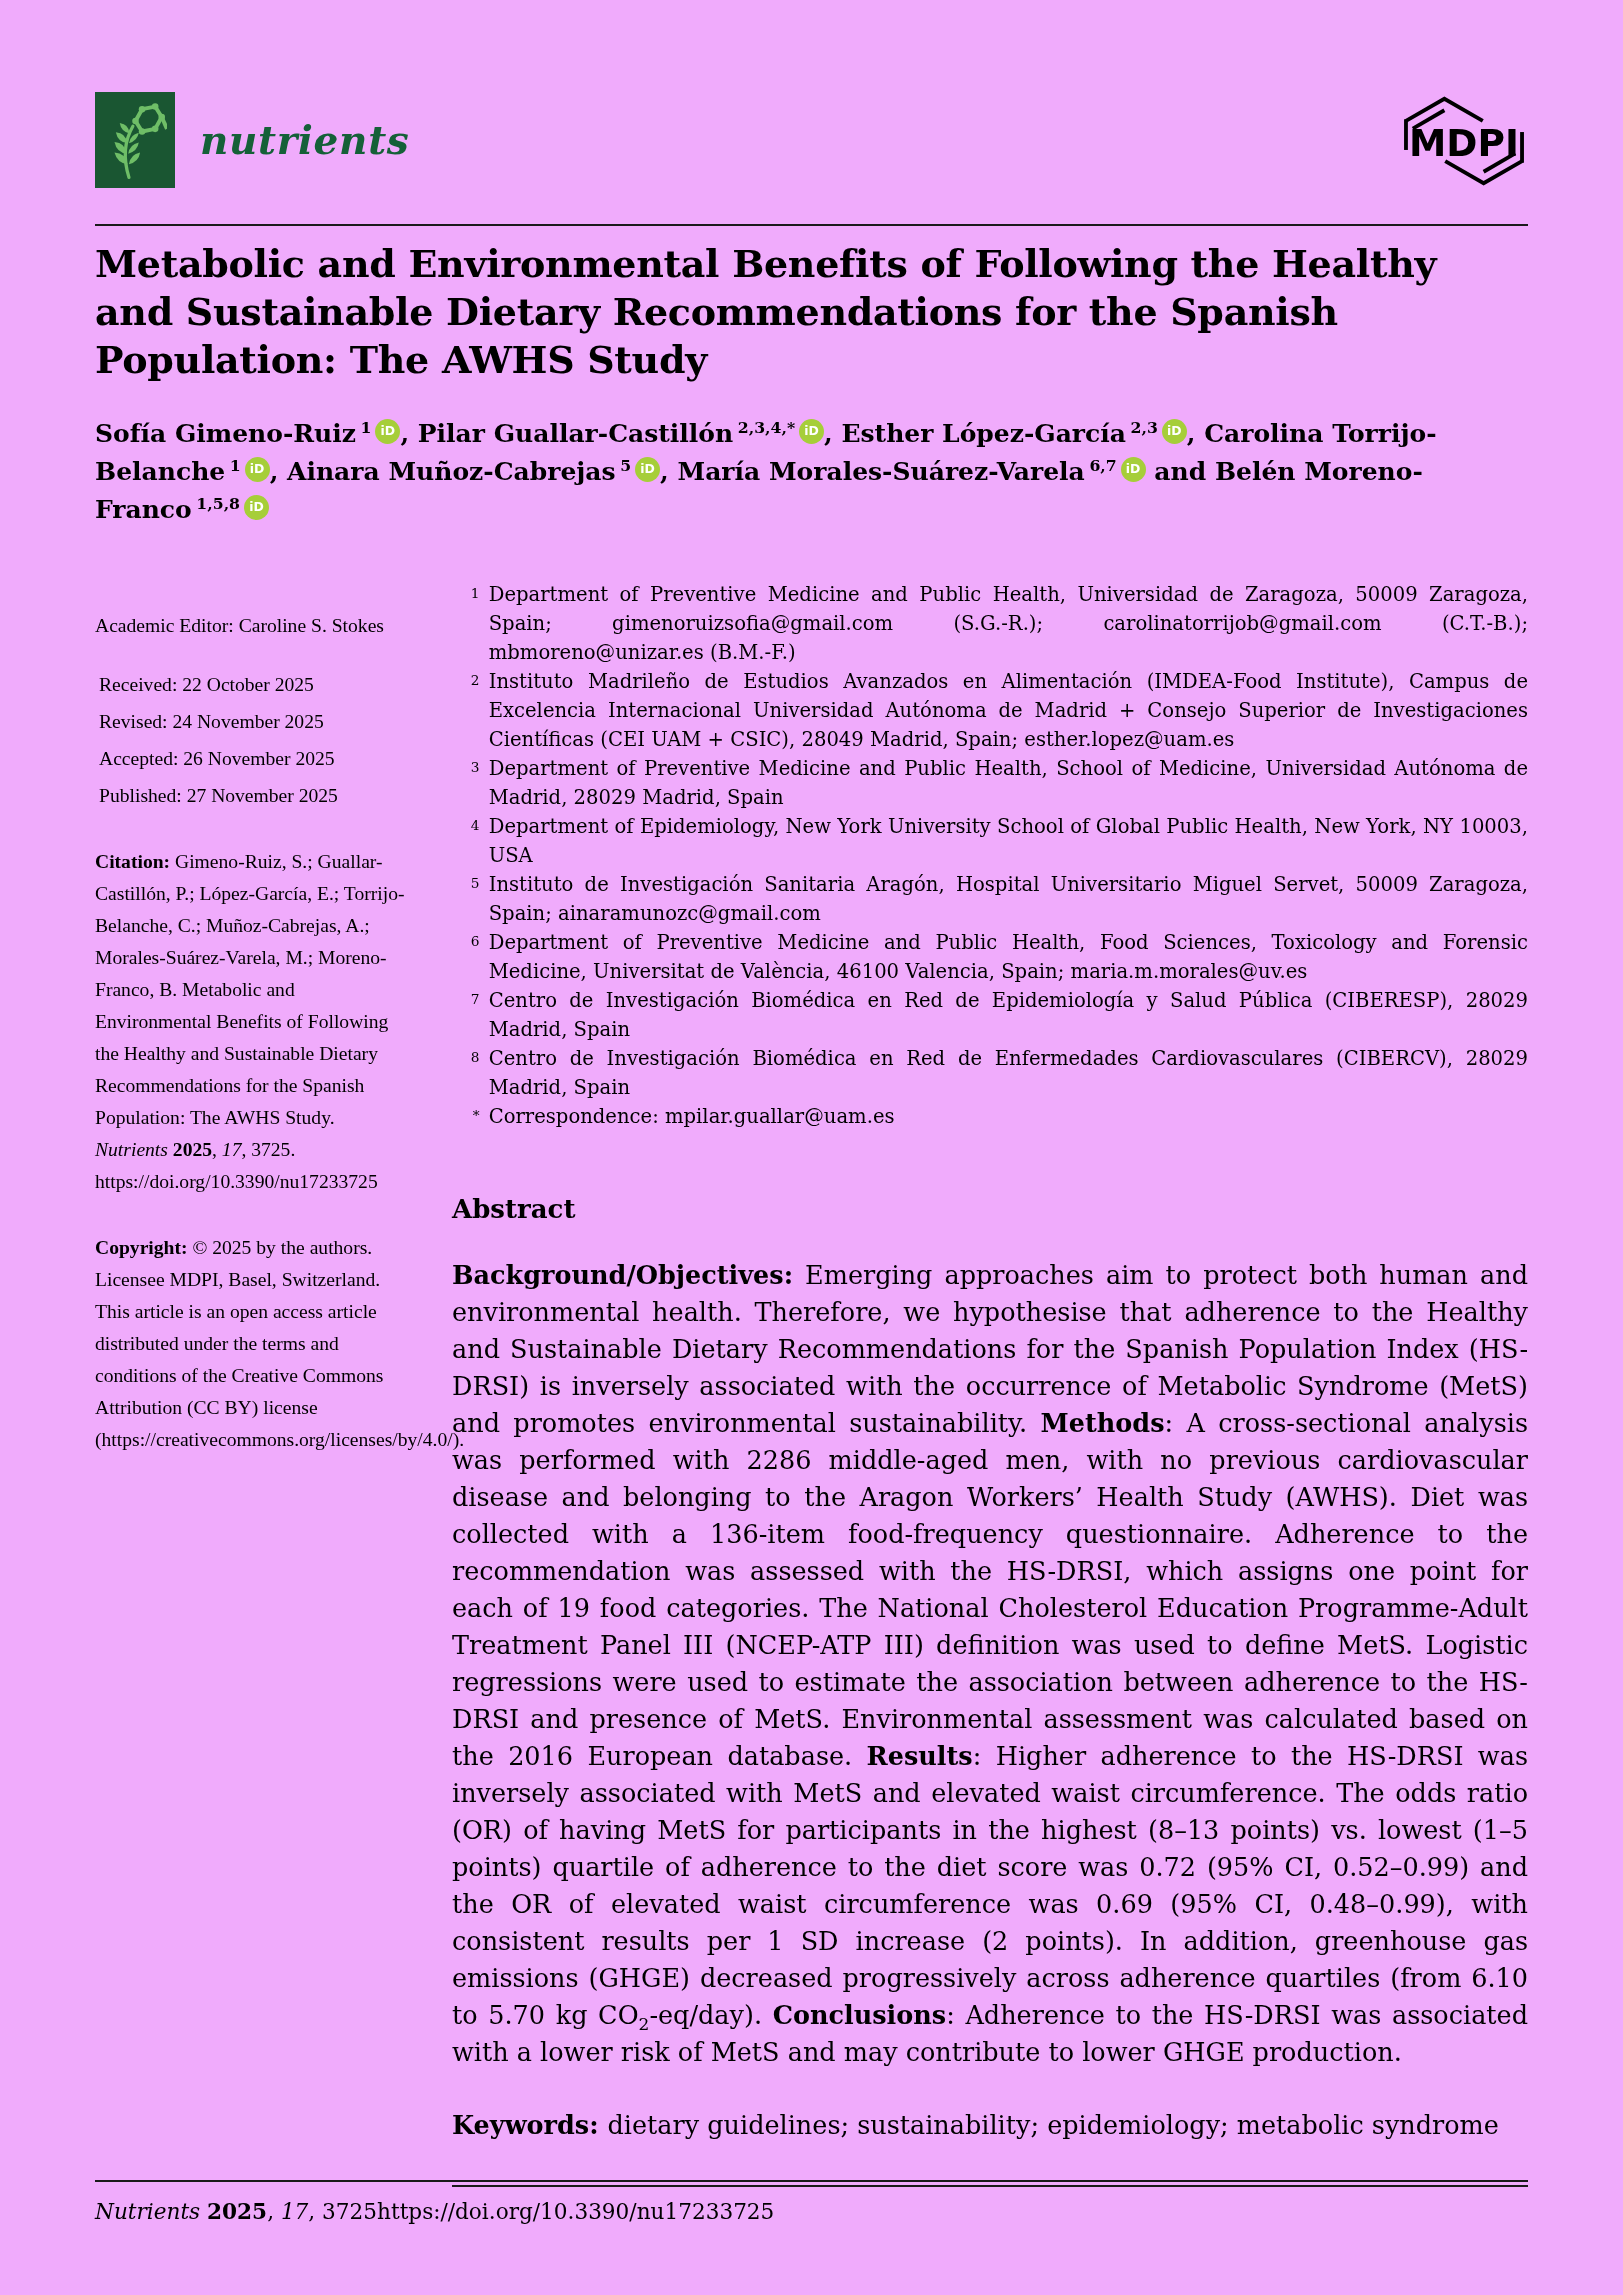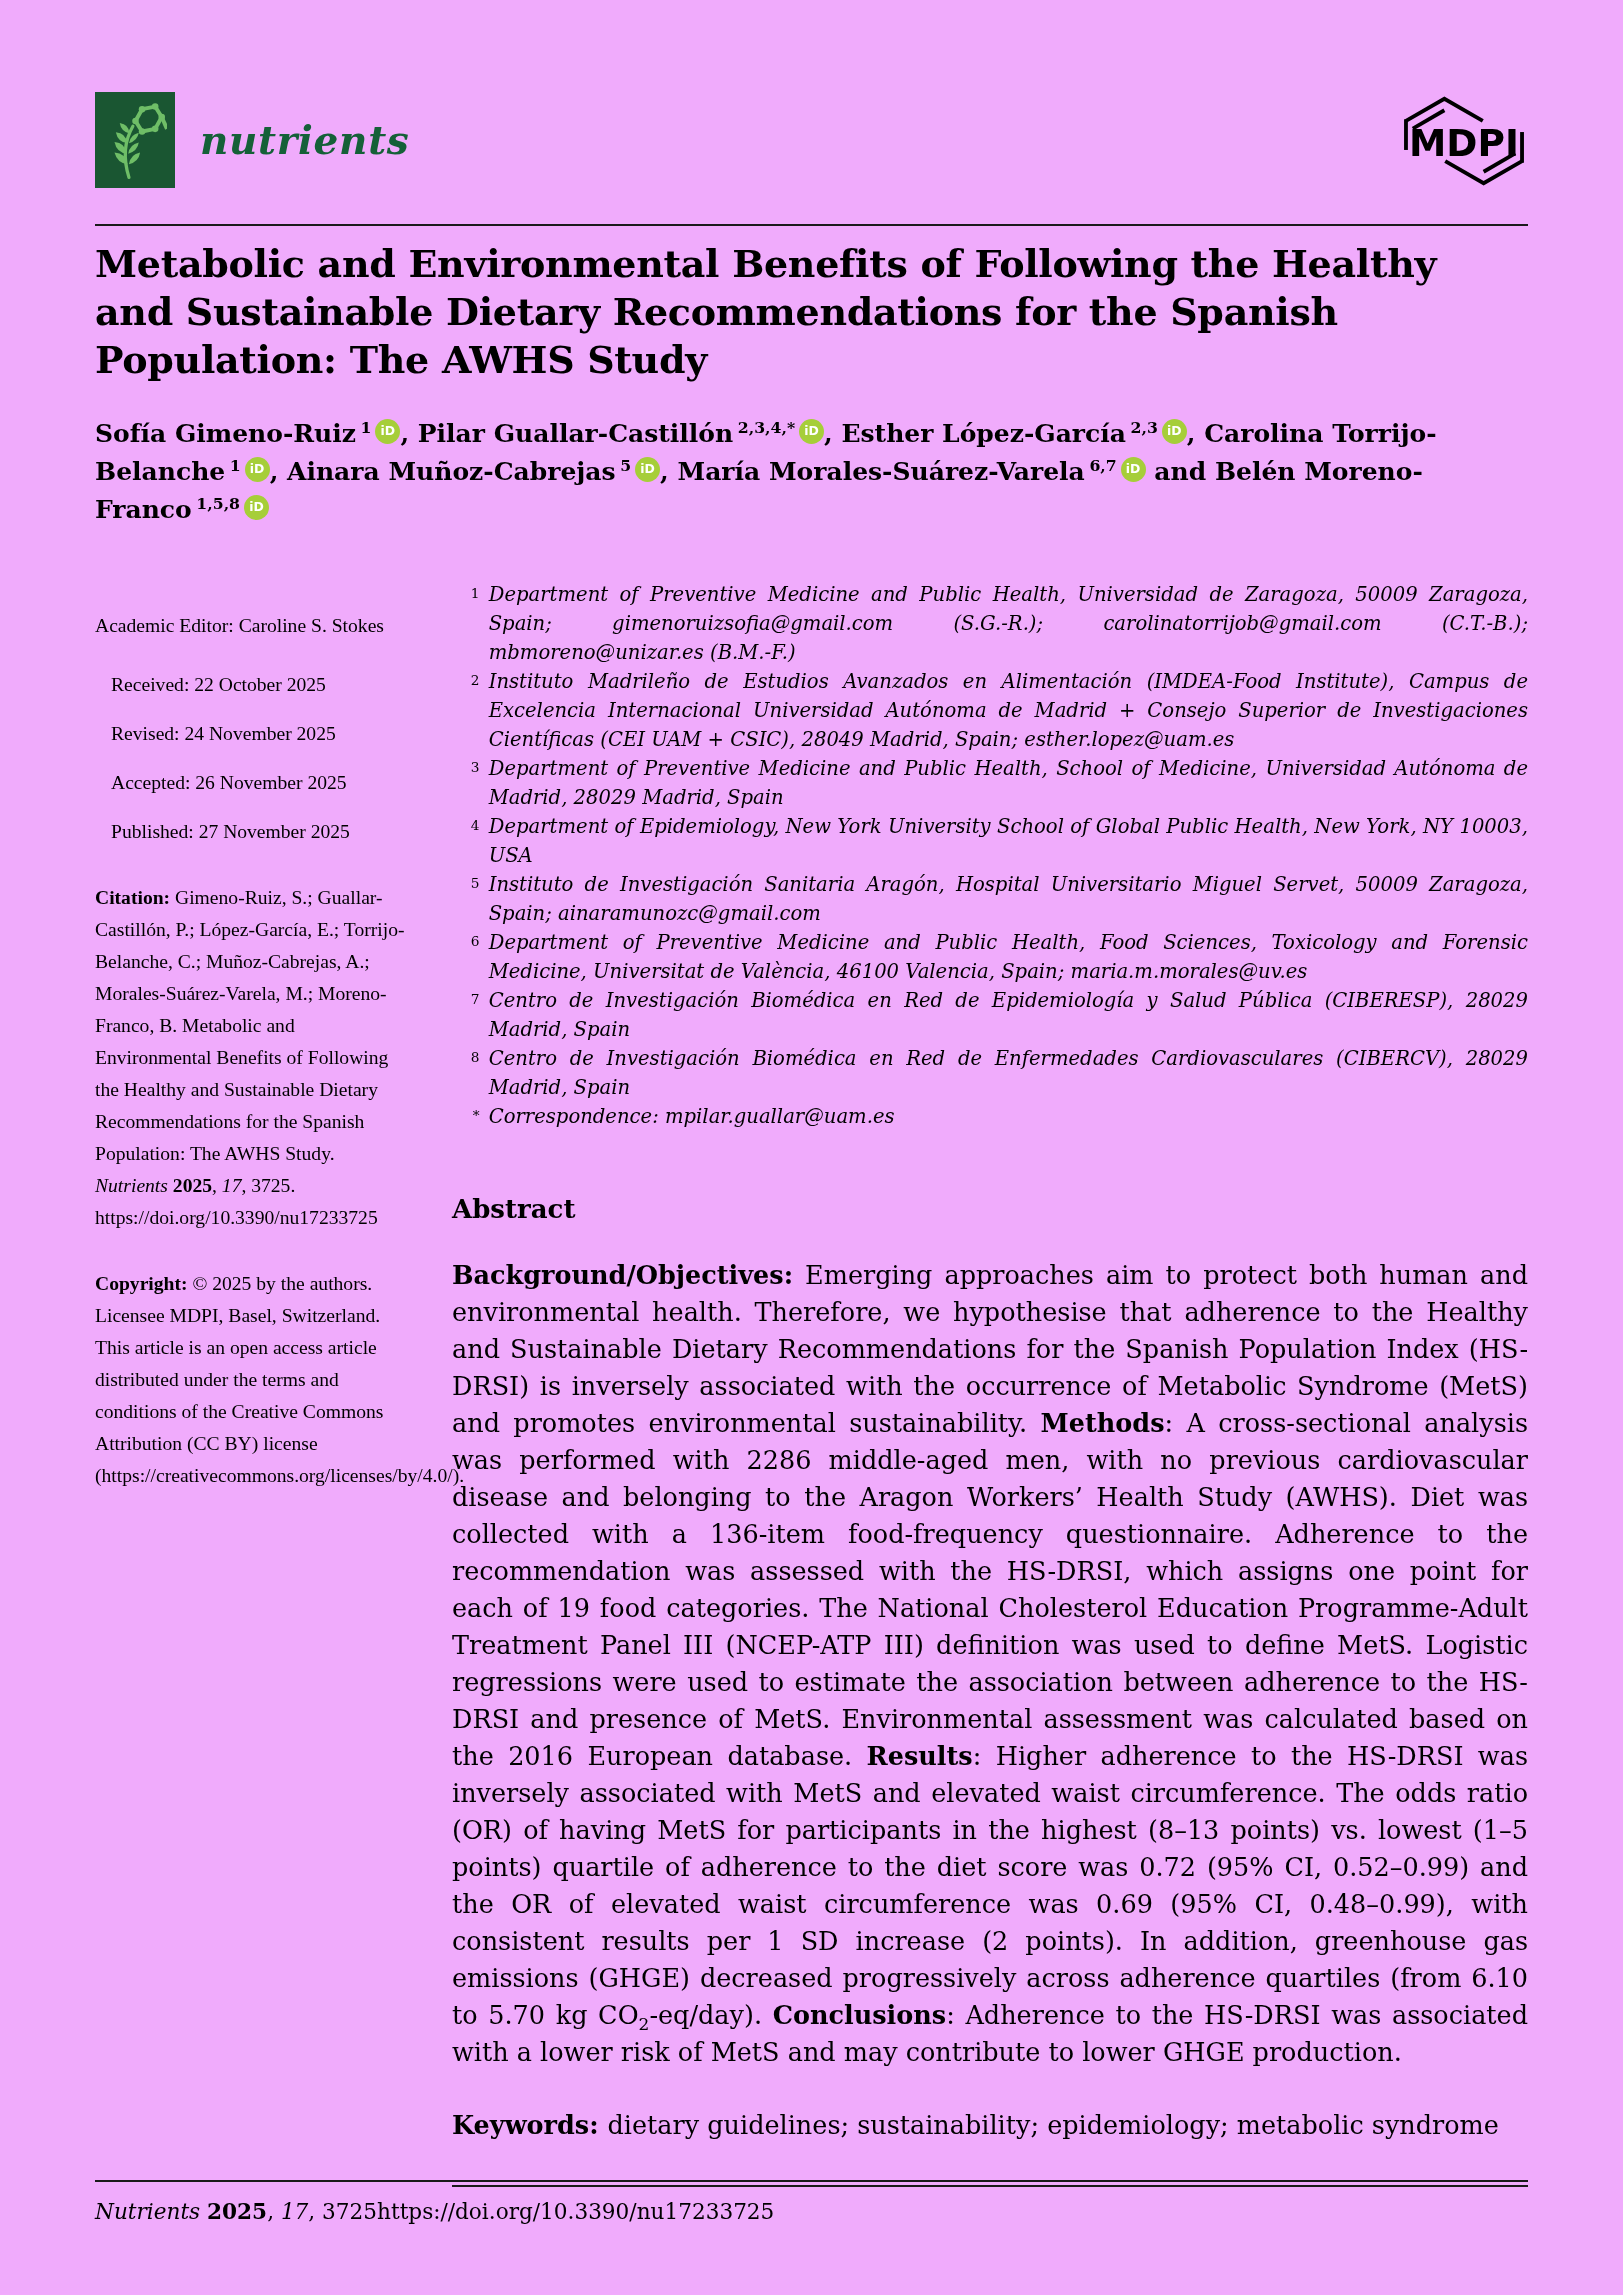--- a/index.html
+++ b/index.html
@@ -41,29 +41,29 @@
   .sidebar{width:314px;flex:none;font-family:"Liberation Serif",serif;}
   .maincol{flex:1;margin-left:43px;}
   
   .badge{display:flex;align-items:center;gap:14.4px;margin-top:612px;cursor:pointer;}
   .badge-circle{width:68px;height:68px;flex:none;}
   .badge-text{font-family:"DejaVu Sans",sans-serif;color:#111;line-height:1.08;}
   .badge-line1{font-size:21.6px;font-weight:normal;}
   .badge-line2{font-size:23.6px;font-weight:bold;letter-spacing:0.7px;}
   .side-editor{font-size:19.6px;line-height:30px;margin:31px 0 0 0;}
   .side-dates{margin-top:27.5px;}
-  .side-dates p{font-size:19.6px;line-height:33px;margin:16px;}
+  .side-dates p{font-size:19.6px;line-height:33px;margin:4px;}
   .side-block{font-size:19.6px;line-height:32px;margin-top:34px;text-align:left;}
   .side-block i{font-style:italic;}
   .side-block b{font-weight:bold;}
   
   .affil{font-size:19.6px;line-height:29px;}
   .affil-item{display:flex;}
   .affil-marker{width:27.5px;flex:none;text-align:right;margin-right:9.2px;font-size:13.7px;vertical-align:super;position:relative;top:-1.3px;}
-  .affil-text{flex:1;text-align:justify;font-style:italic;}
+  .affil-text{flex:1;text-align:justify;}
   
   .abstract-heading{font-size:26px;font-weight:bold;margin:63px 0 0 0;}
   .abstract-body{font-size:25.5px;line-height:37px;text-align:justify;margin-top:33px;}
   .abstract-body b{font-weight:bold;}
   .abstract-body sub{font-size:17px;line-height:0;}
   .keywords{font-size:25.5px;line-height:37px;margin-top:36px;text-align:left;}
   .keywords b{font-weight:bold;}
   .kw-rule{border:none;border-top:2.6px solid var(--rule);margin:41px 0 0 0;}
   
   .footer{position:absolute;left:95px;right:95px;top:2180px;}

